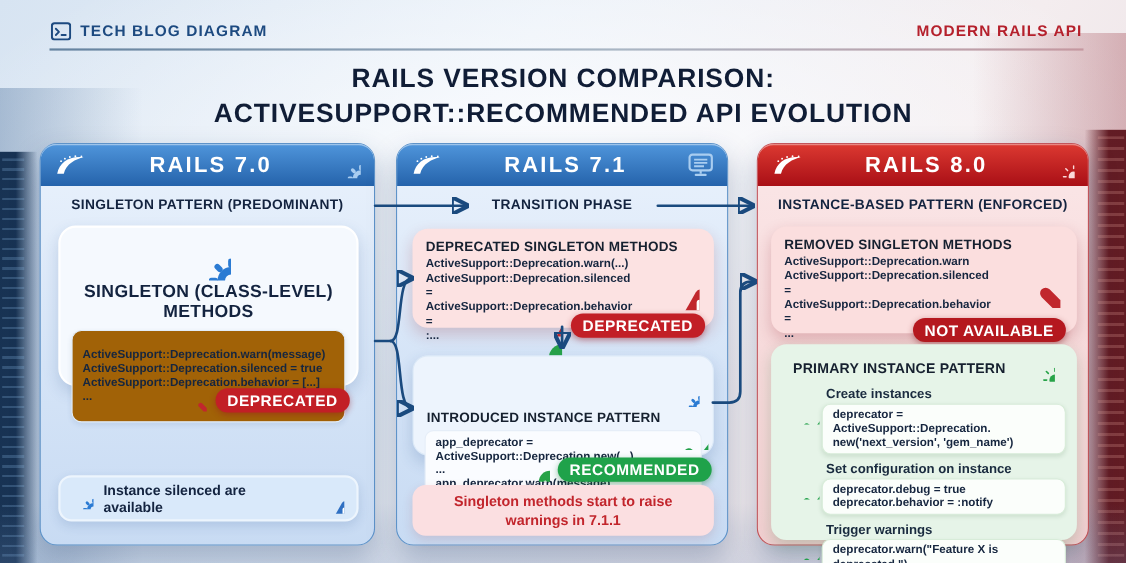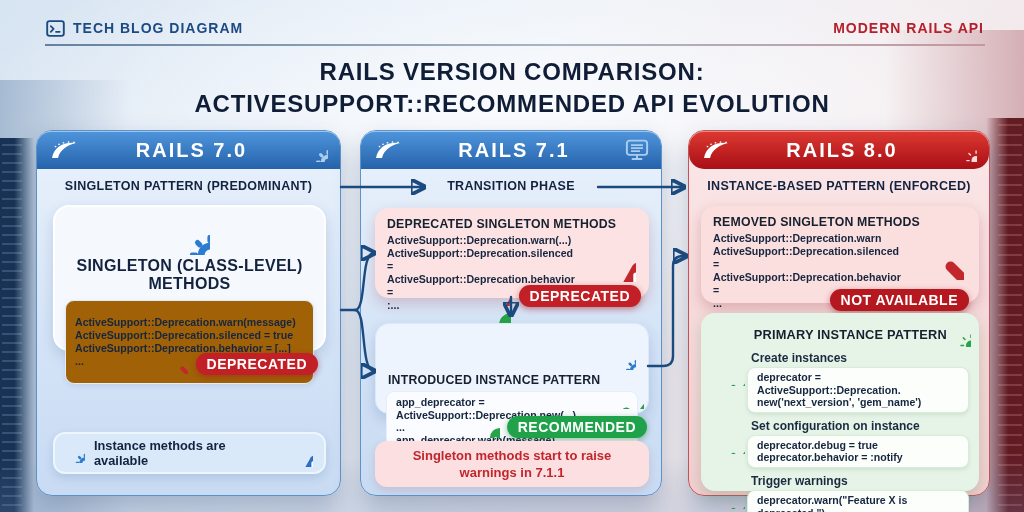--- a/index.html
+++ b/index.html
@@ -52,21 +52,21 @@
     border:1.5px solid #c2555b;}
   #c1{left:36px;width:305px;}
   #c2{left:360px;width:302px;}
   #c3{left:688px;width:302px;}
 
   .card-head{height:38px;display:flex;align-items:center;padding:0 12px;gap:6px;
     border-radius:14px 14px 0 0;}
   .card-head.hblue{background:linear-gradient(180deg,#4f95db,#2563ab);
     box-shadow:inset 0 1px 0 rgba(255,255,255,.45);}
   .card-head.hred{background:linear-gradient(180deg,#dc3931,#a90f16);
-    box-shadow:inset 0 1px 0 rgba(255,255,255,.4);border-radius:15px;}
+    box-shadow:inset 0 1px 0 rgba(255,255,255,.4);}
   .card-head .logo{width:30px;height:22px;color:#ffffff;flex:0 0 auto;}
   .card-head .ctitle{flex:1;text-align:center;color:#fff;font-size:20px;font-weight:800;
     letter-spacing:2px;}
   .card-head .hicon{width:24px;height:24px;flex:0 0 auto;}
   .hicon.lblue{color:#a9cdf0;} .hicon.lpink{color:#fbdada;}
 
   .phase{position:absolute;top:48px;left:0;right:0;text-align:center;
     font-size:12.5px;font-weight:800;color:#13233f;letter-spacing:.3px;}
 
   
@@ -126,22 +126,22 @@
 
   
   .rembox{position:absolute;left:12px;top:75px;width:278px;height:97px;
     background:#fbdede;border-radius:14px;box-shadow:0 6px 14px rgba(150,40,50,.25);}
   .rembox .rcode{padding:0 12px;width:215px;font-size:10.6px;font-weight:700;color:#16263f;
     line-height:13px;}
   .rembox .bigx{position:absolute;right:15px;top:26px;width:48px;height:48px;color:#c1272d;}
   .rembox .badge-row{right:10px;bottom:-8px;}
   .primbox{position:absolute;left:12px;top:182px;width:278px;height:178px;
     background:#e6f4e8;border-radius:14px;box-shadow:0 6px 14px rgba(40,120,60,.22);}
-  .primbox .headrow{display:flex;align-items:center;justify-content:flex-end;
-    padding:8px 8px 1px;}
+  .primbox .headrow{display:flex;align-items:center;justify-content:space-between;
+    padding:8px 20px 1px;}
   .primbox .bx-heading{padding:0;font-size:12.8px;}
   .primbox .hbulb{width:24px;height:26px;color:#27a348;}
   .step{position:relative;margin:3px 10px 6px 16px;padding-left:30px;}
   .step .chk{position:absolute;left:-8px;top:3px;width:36px;height:32px;color:#22a04a;}
   .step .lbl{font-size:12px;font-weight:700;color:#1a2b3f;margin:0 0 2px 4px;}
   .step .scode{background:#fbfefb;border:1px solid #d8ecd9;border-radius:8px;
     padding:3px 9px;font-size:10.6px;font-weight:700;line-height:12.6px;color:#16263f;
     box-shadow:0 2px 4px rgba(30,90,40,.12);}
 
   
@@ -276,21 +276,21 @@
       <svg class="mini-x" viewBox="-50 -50 100 100">
           <use href="#i-x"></use>
         </svg>
       <span class="pill red">DEPRECATED</span>
     </div>
 
     <div class="note1">
       <svg class="ngear" viewBox="-50 -50 100 100">
           <use href="#i-gear"></use>
         </svg>
-      <span class="ntext">Instance methods are available</span>
+      <span class="ntext">Instance silenced are available</span>
       <svg class="ntri" viewBox="-50 -50 100 100">
           <use href="#i-tri"></use>
         </svg>
     </div>
   </section>
 
   <section class="card blue" id="c2">
     <div class="card-head hblue">
       <svg class="logo" viewBox="0 0 60 40">
           <use href="#i-rails"></use>

